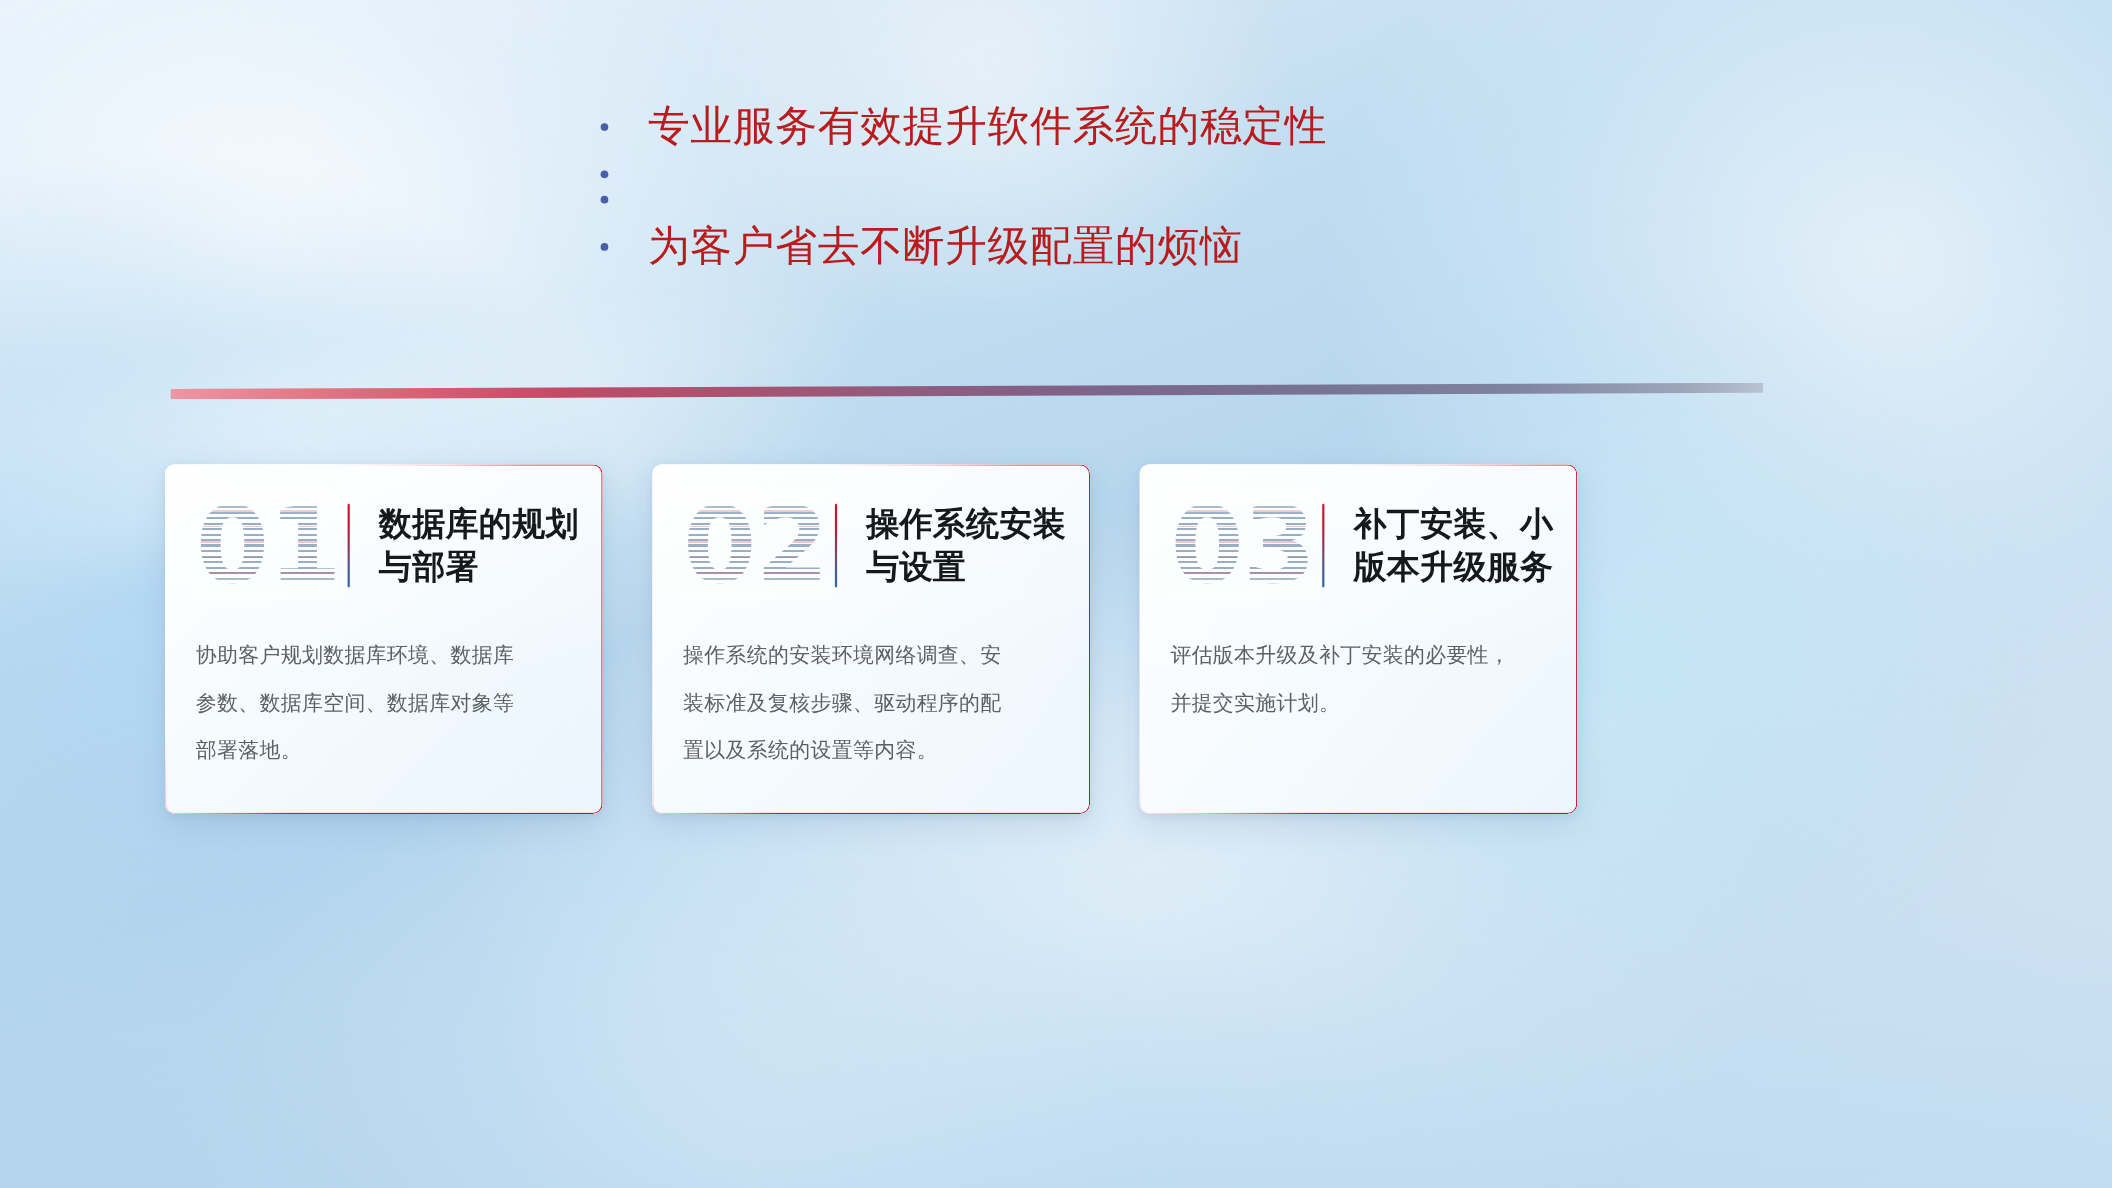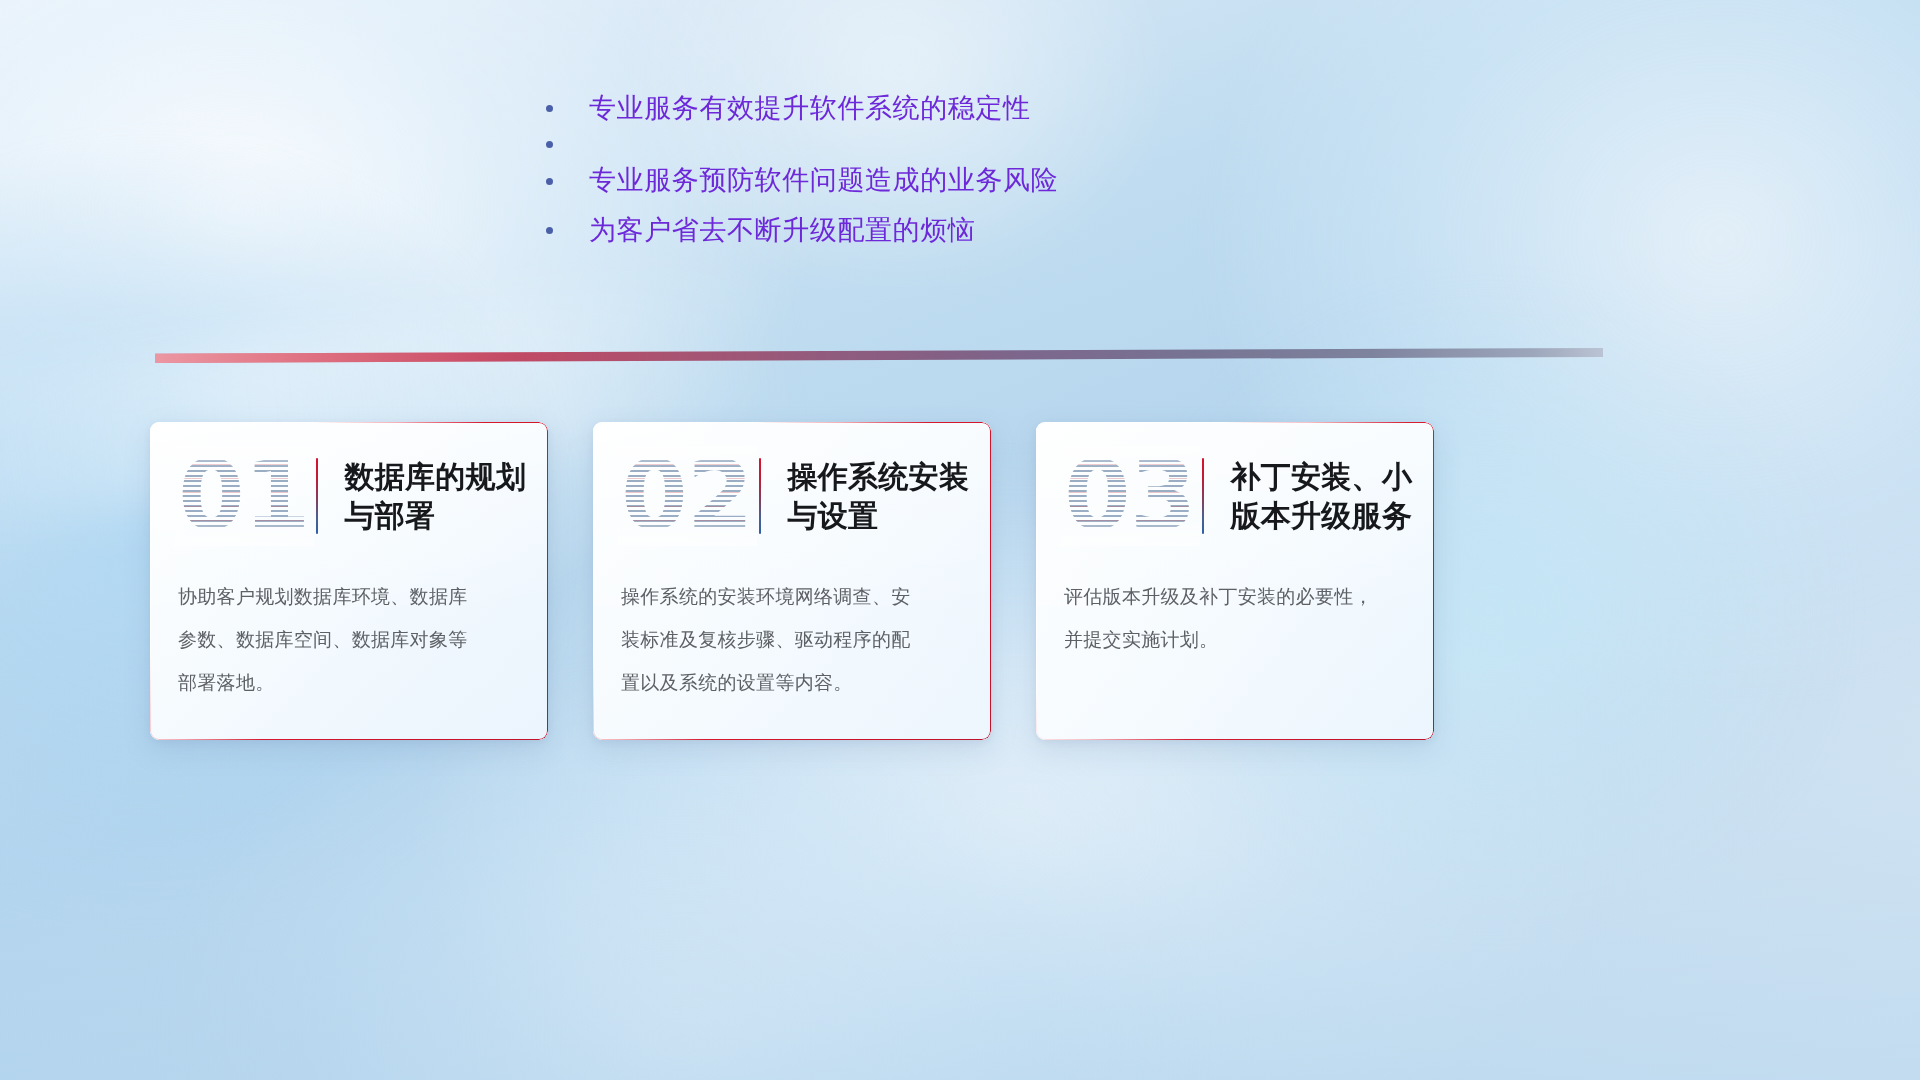--- a/index.html
+++ b/index.html
@@ -62,21 +62,21 @@
     display:flex; flex-direction:column; gap:16px;
     z-index:5;
   }
   .bullet{ display:flex; align-items:center; }
   .bullet .dot{
     width:7px; height:7px; border-radius:50%;
     background:#4a5fa8; flex:0 0 auto; margin-right:36px;
     margin-left:11px;
   }
   .bullet .btext{
-    font-size:27px; color:#6d28d9; letter-spacing:.6px;
+    font-size:38px; color:#b91c1c; letter-spacing:.6px;
     line-height:1.24; font-weight:400; white-space:nowrap;text-align:center;
   }
 
   
   #divider{
     position:absolute; left:155px; top:348px; width:1448px; height:15px; z-index:5;
   }
   #divider .blade{
     position:absolute; inset:0;
     background:linear-gradient(90deg,
@@ -224,21 +224,20 @@
 <div id="bullets">
   <div class="bullet">
     <span class="dot"></span>
     <span class="btext">专业服务有效提升软件系统的稳定性</span>
   </div>
   <div class="bullet">
     <span class="dot"></span>
   </div>
   <div class="bullet">
     <span class="dot"></span>
-    <span class="btext">专业服务预防软件问题造成的业务风险</span>
   </div>
   <div class="bullet">
     <span class="dot"></span>
     <span class="btext">为客户省去不断升级配置的烦恼</span>
   </div>
 </div>
 
 <div id="divider">
   <div class="blade"></div>
   <div class="blade2"></div>

